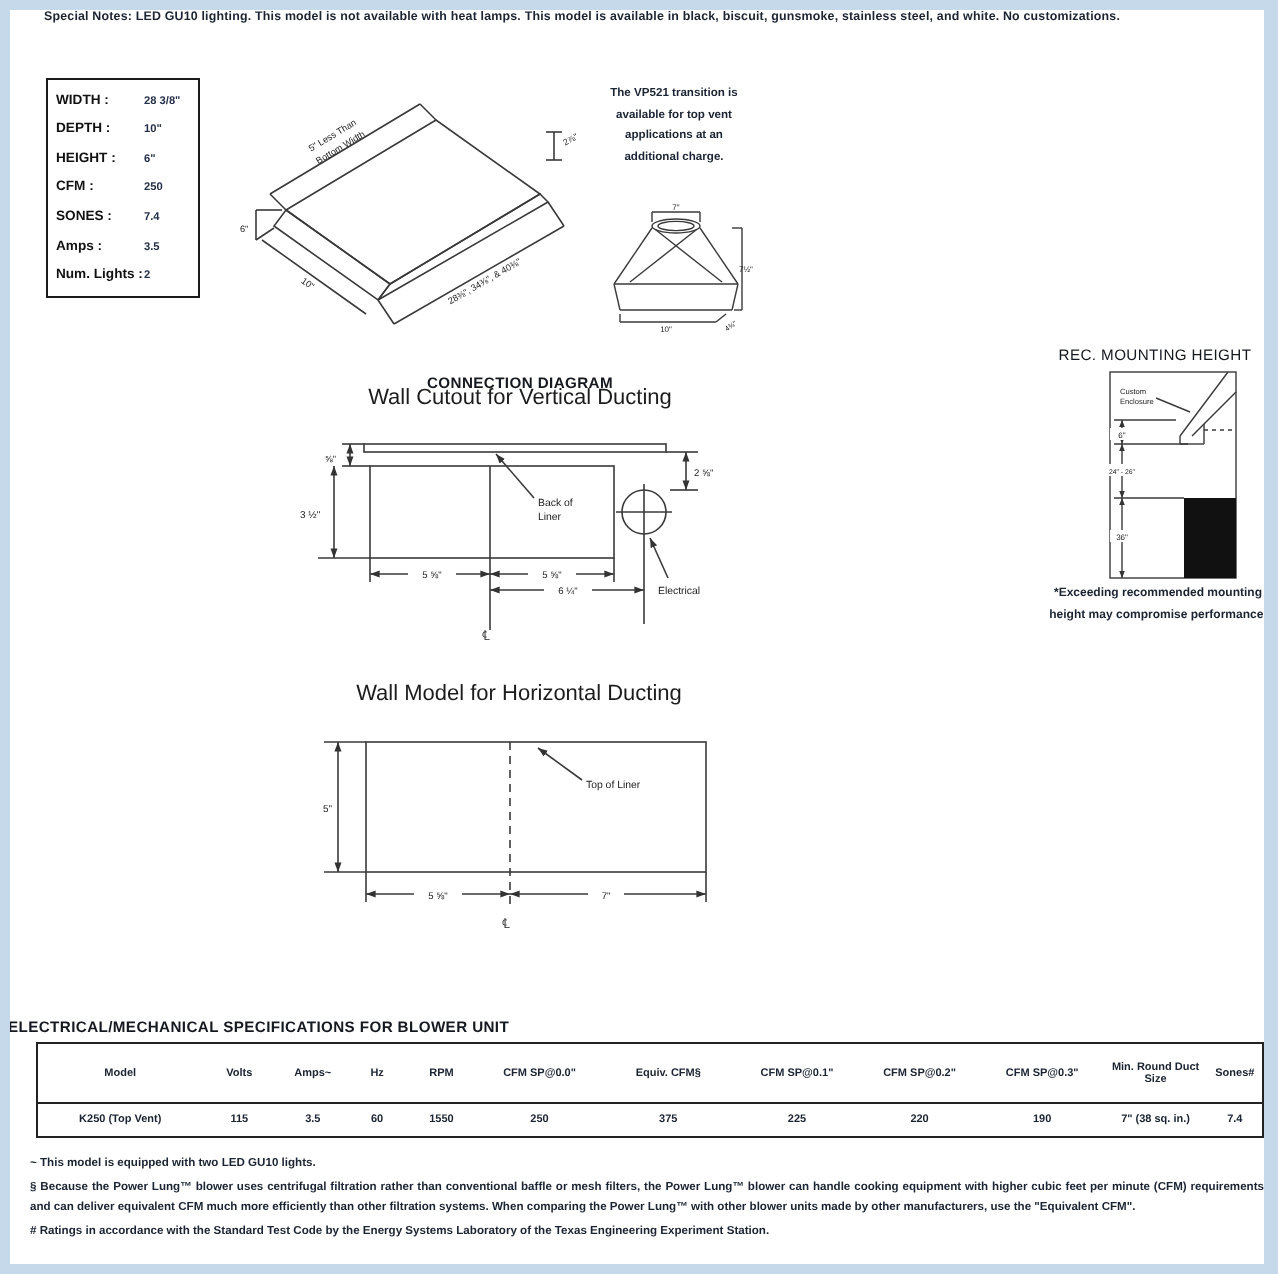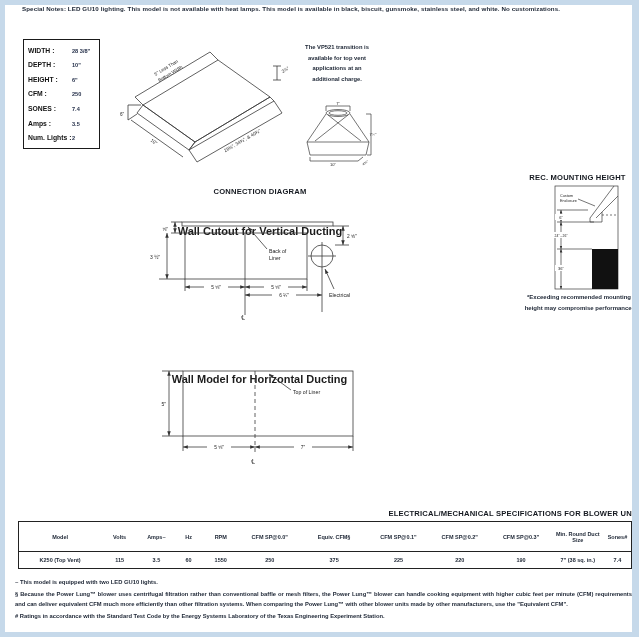--- a/index.html
+++ b/index.html
@@ -10,26 +10,26 @@
   .notes{left:22px;top:5px;right:22px;font-size:6.2px;font-weight:700;color:#1b2433;letter-spacing:.1px;}
   
   .spec-box{left:23px;top:39px;width:77px;height:110px;border:1.5px solid #1a1a1a;
             display:flex;flex-direction:column;justify-content:space-around;padding:3px 4px;box-sizing:border-box;}
   .spec-row{display:flex;align-items:baseline;}
   .spec-label{font-size:6.8px;font-weight:700;color:#111;width:44px;flex:none;}
   .spec-value{font-size:5.6px;font-weight:700;color:#25304a;}
   
   .vp-note{left:301px;top:42px;width:72px;text-align:center;font-size:5.8px;font-weight:700;line-height:10.5px;color:#1b2433;}
   .h-conn{left:145px;top:187px;width:230px;text-align:center;font-size:7.6px;font-weight:700;color:#14181f;letter-spacing:.2px;}
-  .h-mount{left:520px;top:173px;width:115px;text-align:center;font-size:7.6px;font-weight:700;color:#14181f;letter-spacing:.2px;}
-  .diagram-title{text-align:center;font-size:11px;font-weight:700;color:#1c1c1c;line-height:11.5px;margin-top:32px;}
+  .h-mount{left:520px;top:173px;width:115px;text-align:center;font-size:7.6px;font-weight:400;color:#14181f;letter-spacing:.2px;}
+  .diagram-title{text-align:center;font-size:11px;font-weight:400;color:#1c1c1c;line-height:11.5px;}
   .vt-title{left:145px;top:194px;width:230px;}
   .hz-title{left:152px;top:342px;width:215px;}
   .mount-caption{left:521px;top:292px;width:116px;text-align:center;font-size:6px;font-weight:700;line-height:11px;color:#1b2433;}
-  .h-elec{left:14px;right:0;top:509px;text-align:right;font-size:7.6px;font-weight:700;color:#14181f;letter-spacing:.2px;}
+  .h-elec{left:4px;right:0;top:509px;text-align:left;font-size:7.6px;font-weight:700;color:#14181f;letter-spacing:.2px;}
   
   .blower-wrap{left:18px;top:521px;width:614px;}
   table.blower{width:100%;border-collapse:collapse;border:1px solid #222;table-layout:fixed;}
   table.blower th,table.blower td{font-size:5.5px;font-weight:700;color:#1b2433;text-align:center;vertical-align:middle;padding:0;}
   table.blower thead tr{height:30px;border-bottom:1px solid #222;}
   table.blower tbody tr{height:17px;}
   
   .footnotes{left:15px;top:577px;width:617px;}
   .fn{font-size:5.8px;font-weight:700;color:#1b2433;line-height:10.5px;margin-bottom:1px;}
   .fn-just{text-align:justify;}

